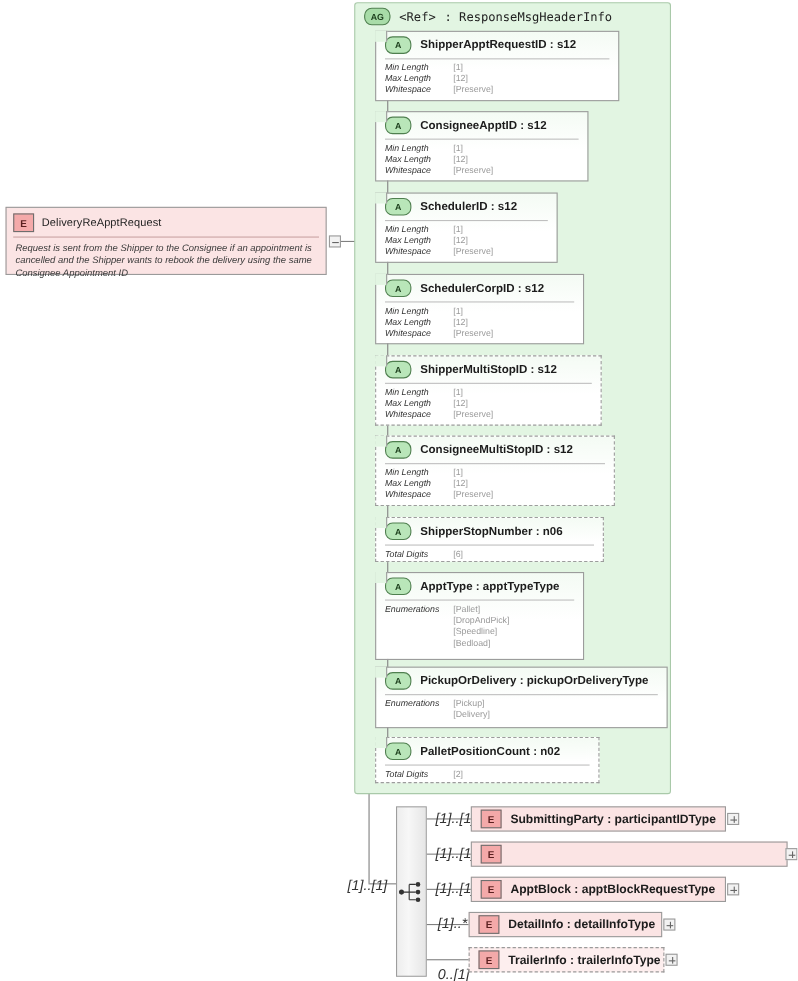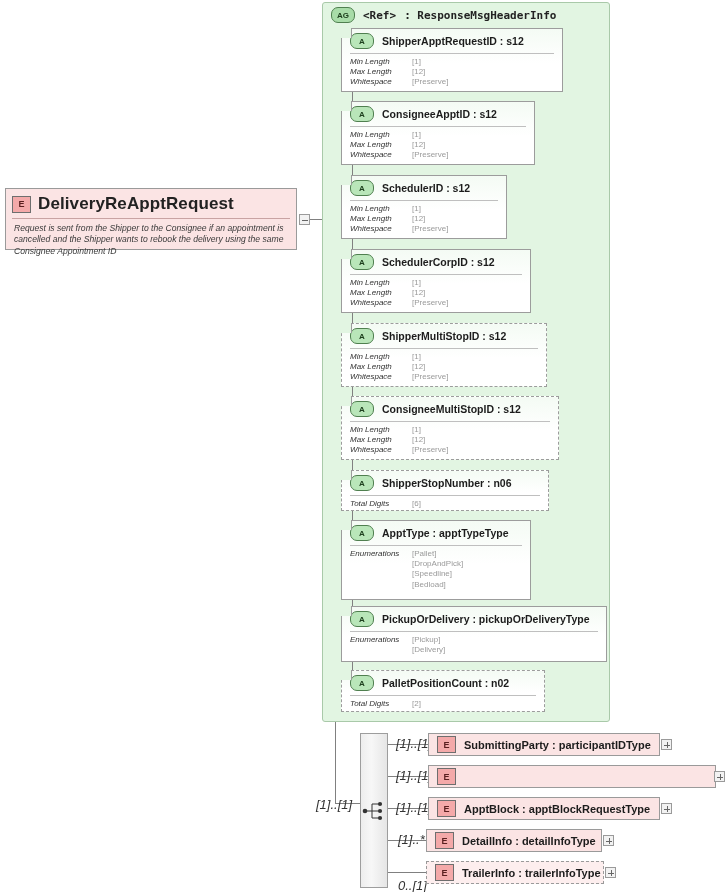--- a/index.html
+++ b/index.html
@@ -24,21 +24,21 @@
     padding:5px 6px 4px 6px;
   }
   .icon-e{
     width:17px;height:15px;flex:none;
     background:#f4a9a9;border:1px solid #6e6e6e;
     color:#5a1f1f;font-size:9px;font-weight:bold;
     display:flex;align-items:center;justify-content:center;
     font-family:"Liberation Sans",sans-serif;
   }
   .ebox-root .name{
-    font-size:17px;font-weight:bold;color:#222;letter-spacing:.1px;
+    font-size:10px;font-weight:normal;color:#222;letter-spacing:.1px;
   }
   .ebox-root .sep{height:1px;background:#c9a3a3;margin:0 6px;}
   .ebox-root .doc{
     padding:4px 8px 6px 8px;
     font-size:8.6px;line-height:1.33;font-style:italic;color:#3a3a3a;
   }
 
   
   .ag-wrap{
     position:absolute;box-sizing:border-box;
@@ -53,21 +53,21 @@
     position:absolute;left:8px;top:4px;
     display:flex;align-items:center;gap:8px;white-space:nowrap;
   }
   .icon-ag{
     width:22px;height:14px;flex:none;
     background:#a8dca8;border:1px solid #4f7f4f;border-radius:7px;
     color:#1e401e;font-size:8px;font-weight:bold;
     display:flex;align-items:center;justify-content:center;text-align:right;
   }
   .ag-head .lbl{
-    font-size:11px;font-weight:bold;color:#222;
+    font-size:11px;font-weight:normal;color:#222;
     font-family:"DejaVu Sans Mono","Liberation Mono",monospace;
   }
 
   
   .attr{
     position:absolute;box-sizing:border-box;
     background:linear-gradient(180deg,#f4fbf4 0%, #ffffff 55%, #ffffff 100%);
     border:1px solid #9c9c9c;
   }
   .attr.opt{border:1px dashed #9c9c9c;}

